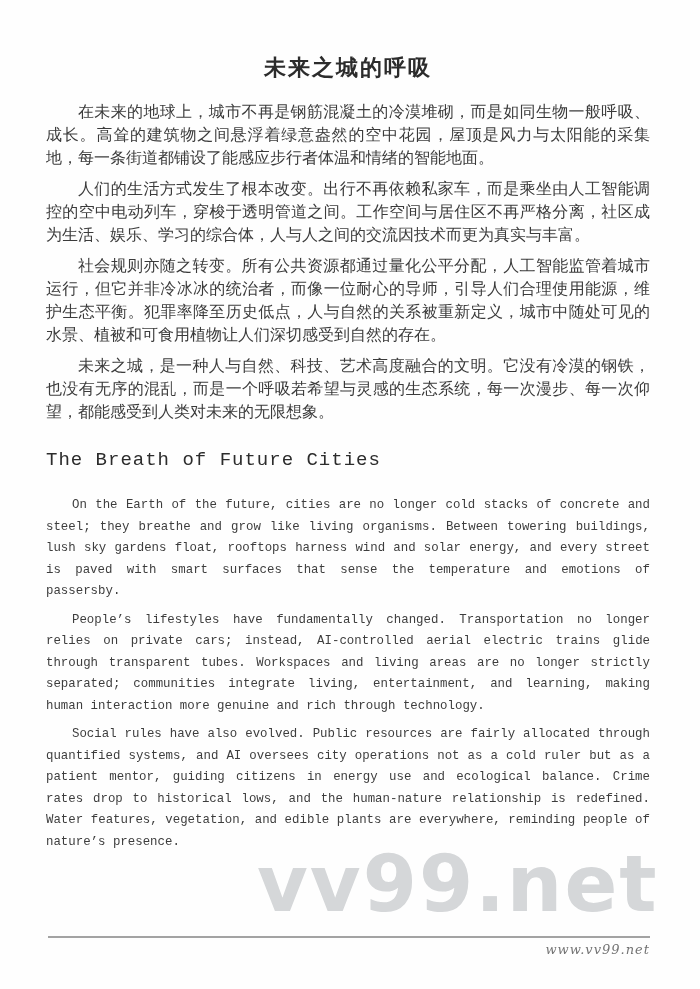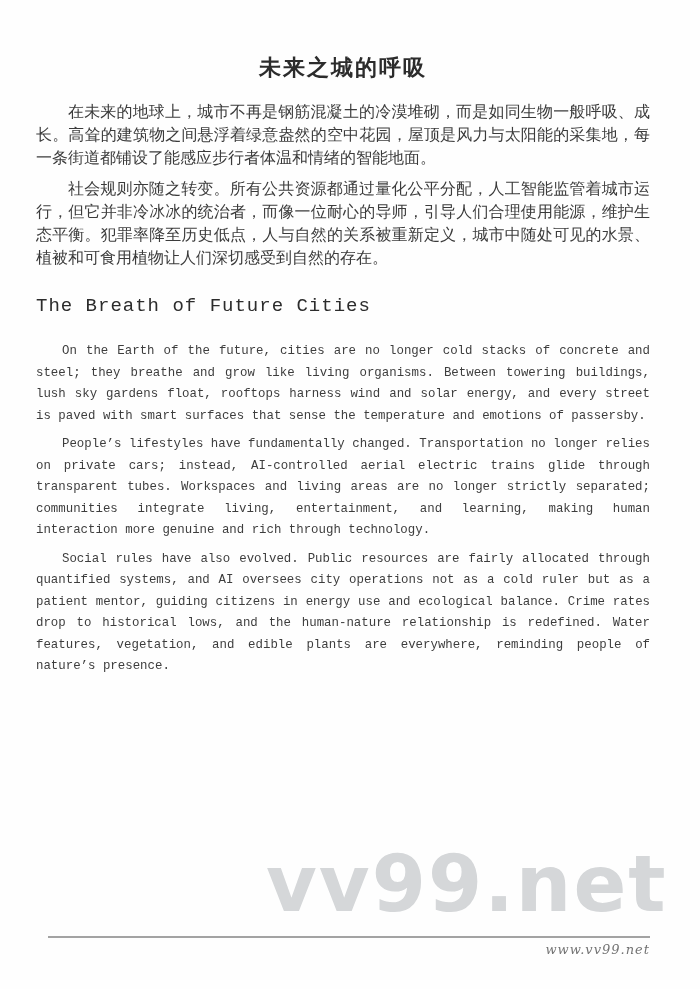--- a/index.html
+++ b/index.html
@@ -10,21 +10,21 @@
   }
   .page {
     position: relative;
     width: 700px; height: 989px;
     background: #fefefe;
     overflow: hidden;
   }
   .content {
     position: relative;
     z-index: 1;
-    padding: 0 50px 0 36px;
+    padding: 0 50px 0 46px;
   }
   .cn-title {
     margin: 52px 0 18px 0;
     line-height: 30px;
     text-align: center;
     font-size: 22px;
     font-weight: bold;
     letter-spacing: 2px;
     color: #2c2c2c;
   }
@@ -51,21 +51,21 @@
     font-family: "Liberation Mono", "DejaVu Sans Mono", monospace;
     font-size: 12.4px;
     line-height: 21.5px;
     text-align: justify;
     text-indent: 26px;
     color: #3d3d3d;
   }
   .watermark {
     position: absolute;
     z-index: 0;
-    left: 266px;
+    left: 257px;
     top: 845px;
     font-family: "DejaVu Sans", "Liberation Sans", sans-serif;
     font-weight: bold;
     font-size: 78px;
     line-height: 78px;
     letter-spacing: 2px;
     color: rgba(172, 176, 179, 0.5);
     user-select: none;
     white-space: nowrap;
   }
@@ -94,21 +94,23 @@
 <div class="page">
 
   <div class="watermark">vv99.net</div>
 
   <div class="content">
 
     <h1 class="cn-title">未来之城的呼吸</h1>
 
     <div class="cn-body" lang="zh">
       <p>在未来的地球上，城市不再是钢筋混凝土的冷漠堆砌，而是如同生物一般呼吸、成长。高耸的建筑物之间悬浮着绿意盎然的空中花园，屋顶是风力与太阳能的采集地，每一条街道都铺设了能感应步行者体温和情绪的智能地面。</p>
+      <p>人们的生活方式发生了根本改变。出行不再依赖私家车，而是乘坐由人工智能调控的空中电动列车，穿梭于透明管道之间。工作空间与居住区不再严格分离，社区成为生活、娱乐、学习的综合体，人与人之间的交流因技术而更为真实与丰富。</p>
       <p>社会规则亦随之转变。所有公共资源都通过量化公平分配，人工智能监管着城市运行，但它并非冷冰冰的统治者，而像一位耐心的导师，引导人们合理使用能源，维护生态平衡。犯罪率降至历史低点，人与自然的关系被重新定义，城市中随处可见的水景、植被和可食用植物让人们深切感受到自然的存在。</p>
+      <p>未来之城，是一种人与自然、科技、艺术高度融合的文明。它没有冷漠的钢铁，也没有无序的混乱，而是一个呼吸若希望与灵感的生态系统，每一次漫步、每一次仰望，都能感受到人类对未来的无限想象。</p>
     </div>
 
     <h2 class="en-title">The Breath of Future Cities</h2>
 
     <div class="en-body" lang="en">
       <p>On the Earth of the future, cities are no longer cold stacks of concrete and steel; they breathe and grow like living organisms. Between towering buildings, lush sky gardens float, rooftops harness wind and solar energy, and every street is paved with smart surfaces that sense the temperature and emotions of passersby.</p>
       <p>People’s lifestyles have fundamentally changed. Transportation no longer relies on private cars; instead, AI-controlled aerial electric trains glide through transparent tubes. Workspaces and living areas are no longer strictly separated; communities integrate living, entertainment, and learning, making human interaction more genuine and rich through technology.</p>
       <p>Social rules have also evolved. Public resources are fairly allocated through quantified systems, and AI oversees city operations not as a cold ruler but as a patient mentor, guiding citizens in energy use and ecological balance. Crime rates drop to historical lows, and the human-nature relationship is redefined. Water features, vegetation, and edible plants are everywhere, reminding people of nature’s presence.</p>
     </div>
 

